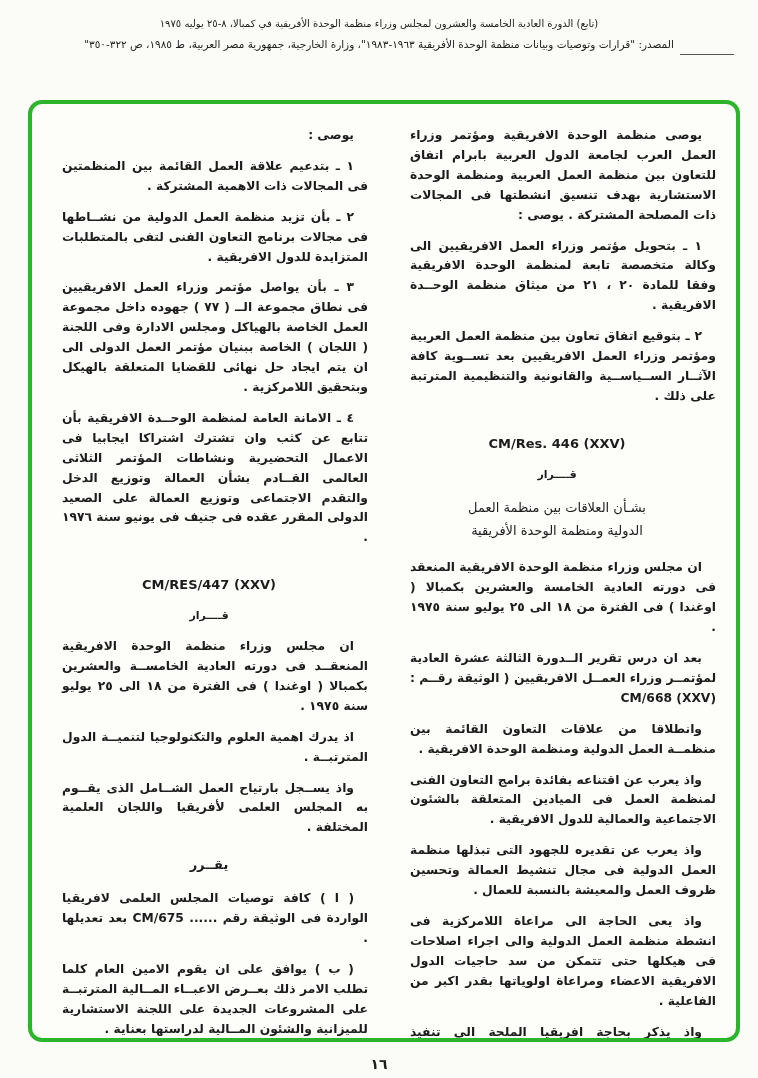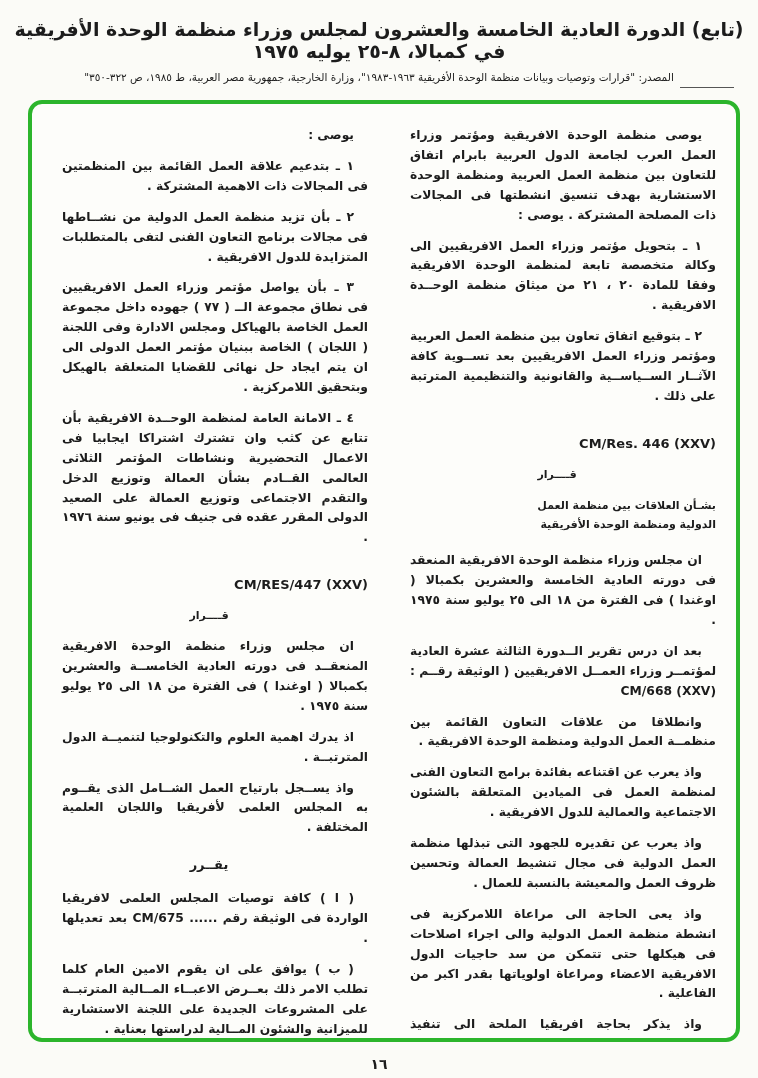--- a/index.html
+++ b/index.html
@@ -16,22 +16,22 @@
     position: relative;
     width: 758px;
     height: 1078px;
     direction: rtl;
   }
   .header {
     text-align: center;
     padding-top: 18px;
   }
   .header-title {
-    font-size: 19px;
-    font-weight: bold;
+    font-size: 10px;
+    font-weight: normal;
     letter-spacing: 0;
   }
   .header-source {
     font-size: 10.5px;
     margin-top: 9px;
     padding: 0 10px;
   }
   .header-rule {
     width: 54px;
     height: 0;
@@ -63,38 +63,38 @@
     font-size: 12.3px;
     line-height: 1.62;
   }
   .block {
     margin: 0 0 11px 12px;
     text-indent: 14px;
     font-weight: bold;
   }
   .doc-ref {
     direction: ltr;
-    text-align: right;
+    text-align: center;
     font-weight: bold;
     font-size: 13px;
     margin: 26px 0 12px 0;
     text-indent: 0;
   }
   .res-heading {
     text-align: center;
     font-weight: bold;
     font-size: 11px;
     margin: 6px 0 12px 0;
     text-indent: 0;
     letter-spacing: 1px;
   }
   .res-subject {
-    text-align: right;
-    font-weight: bold;
-    font-size: 11px;
+    text-align: center;
+    font-weight: normal;
+    font-size: 13px;
     white-space: pre-line;
     margin: 0 0 16px 0;
     text-indent: 0;
     line-height: 1.8;
   }
   .decide-heading {
     text-align: center;
     font-weight: bold;
     font-size: 13px;
     margin: 16px 0 14px 0;

